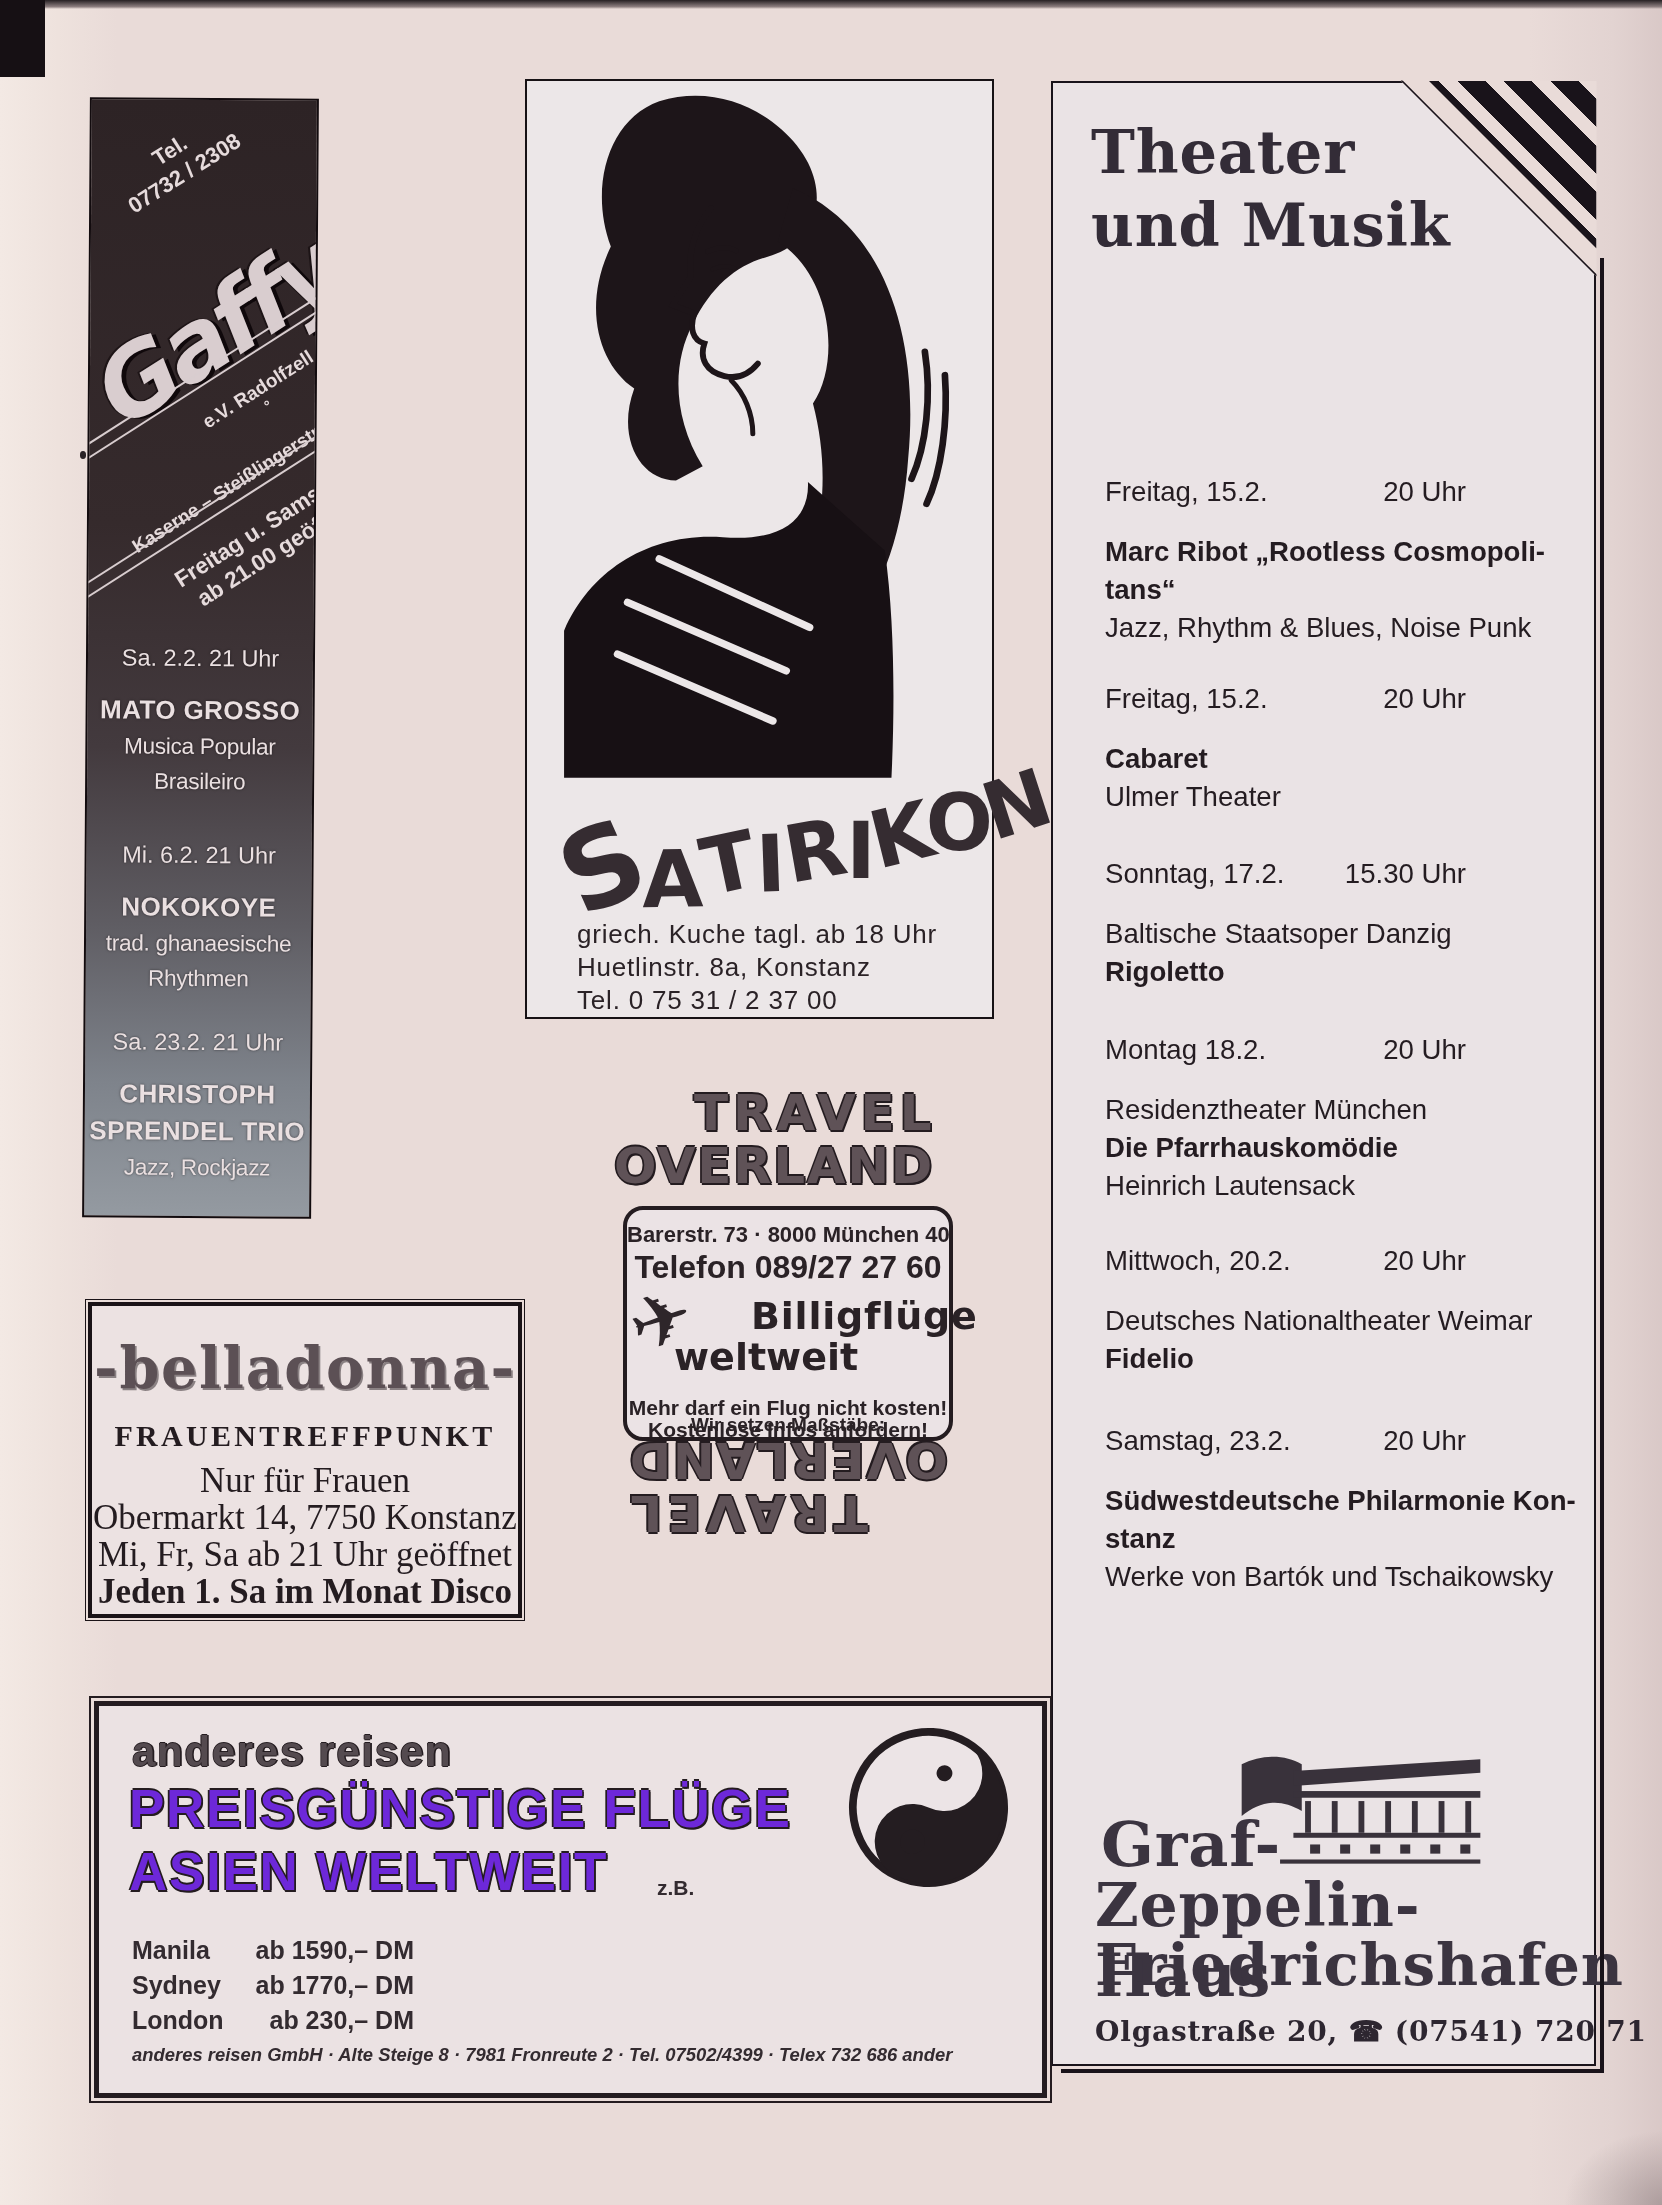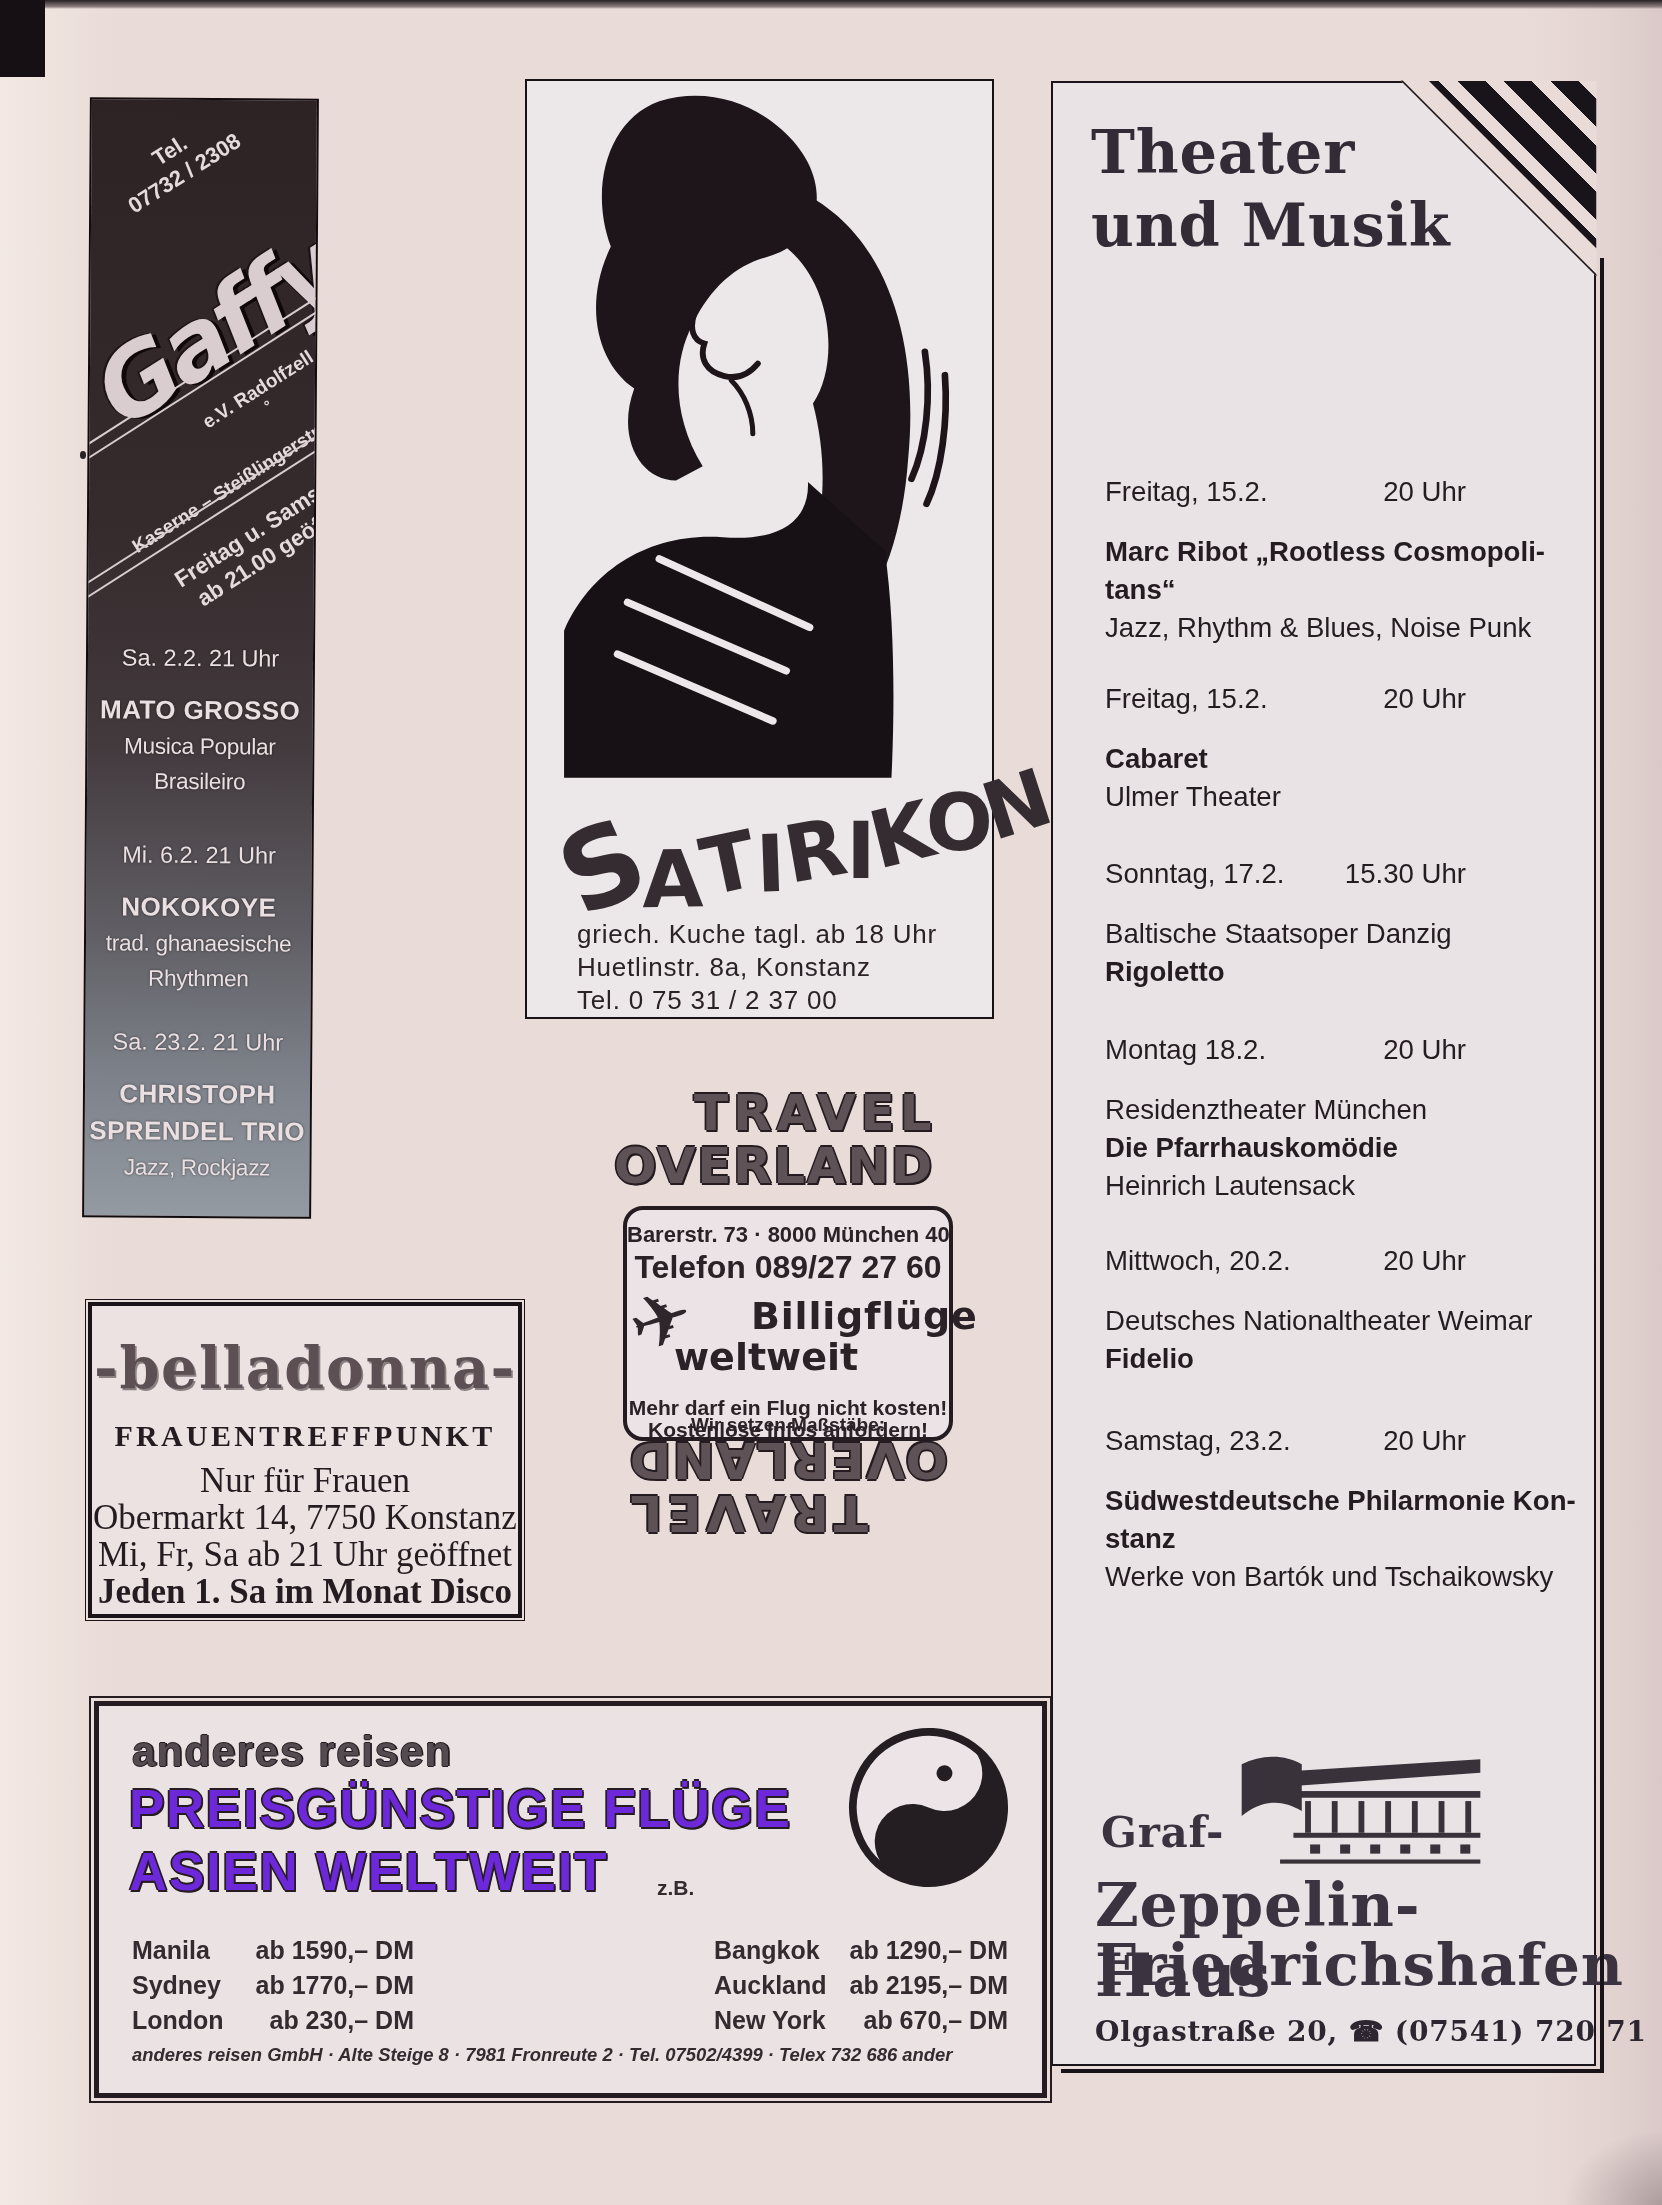--- a/index.html
+++ b/index.html
@@ -63,21 +63,21 @@
   .t-title{position:absolute;left:38px;top:33px;font-family:"DejaVu Serif",serif;font-weight:800;
     font-size:59px;line-height:73px;color:#332c37;letter-spacing:0.8px;}
   .t-title span{display:block;}
   .t-event{position:absolute;left:52px;width:361px;color:#241c21;font-size:27.6px;}
   .t-head{display:flex;justify-content:space-between;margin-bottom:25px;white-space:nowrap;}
   .t-line{line-height:38px;white-space:nowrap;}
   .tb{font-weight:bold;}
   .t-e1{top:393px;} .t-e2{top:600px;} .t-e3{top:775px;} .t-e4{top:951px;} .t-e5{top:1162px;} .t-e6{top:1342px;}
   .v-svg{position:absolute;left:180px;top:1668px;}
   .v-name{position:absolute;font-family:"DejaVu Serif",serif;font-weight:700;color:#3b3440;letter-spacing:0.8px;}
-  .v-graf{left:48px;top:1725px;font-size:42px;}
+  .v-graf{left:48px;top:1725px;font-size:62px;}
   .v-zep{left:42px;top:1787px;font-size:60px;}
   .v-fri{left:42px;top:1848px;font-size:58px;}
   .v-addr{position:absolute;left:42px;top:1932px;font-family:"DejaVu Serif",serif;font-weight:bold;
     font-size:28px;color:#2d2630;letter-spacing:0.8px;white-space:nowrap;}
 
   
   .tr-logo,.tr-mirror{position:absolute;left:614px;width:334px;font-family:"DejaVu Sans",sans-serif;font-weight:800;
     color:#5f5257;text-align:left;}
   .tr-logo{top:1084px;} .tr-mirror{top:1431px;transform:rotate(180deg);}
   .tr-l1,.tr-l2{display:block;white-space:nowrap;
@@ -338,32 +338,18 @@
           </div>
         <div class="a-cell">
             <span>Sydney</span>
             <span>ab 1770,– DM</span>
           </div>
         <div class="a-cell">
             <span>London</span>
             <span>ab 230,– DM</span>
           </div>
       </div>
-      <div class="a-col a-c2">
-        <div class="a-cell">
-            <span>Bangkok</span>
-            <span>ab 1290,– DM</span>
-          </div>
-        <div class="a-cell">
-            <span>Auckland</span>
-            <span>ab 2195,– DM</span>
-          </div>
-        <div class="a-cell">
-            <span>New York</span>
-            <span>ab 670,– DM</span>
-          </div>
-      </div>
     </div>
     <div class="a-footer">anderes reisen GmbH · Alte Steige 8 · 7981 Fronreute 2 · Tel. 07502/4399 · Telex 732 686 ander</div>
   </div>
 
 </div>
 
 
 </body></html>

